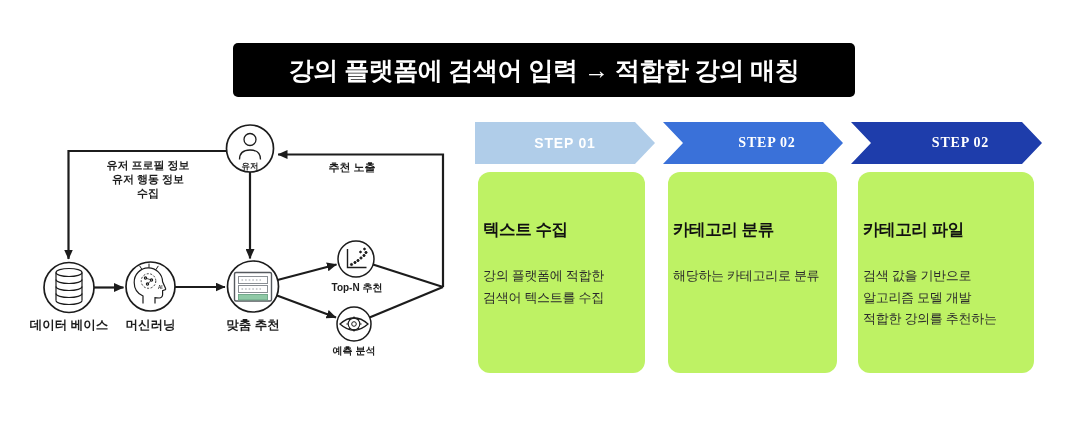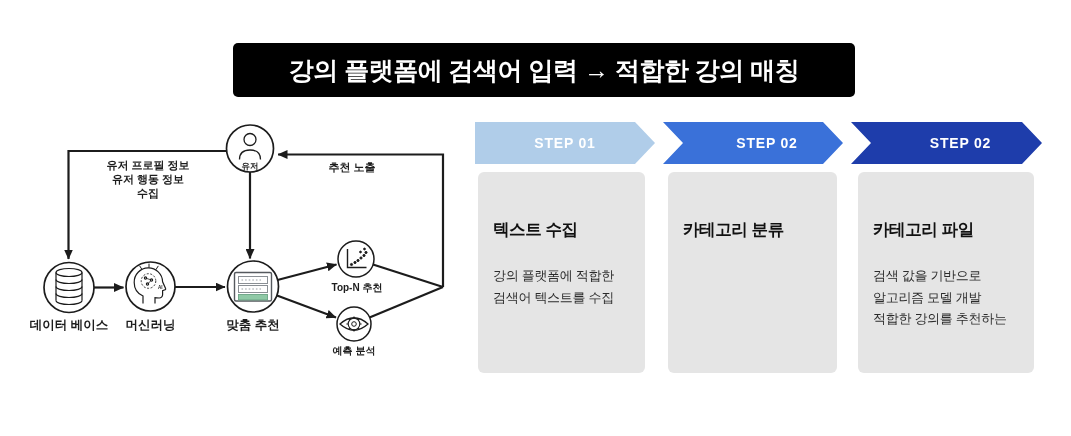--- a/index.html
+++ b/index.html
@@ -21,25 +21,25 @@
   .ai{font-size:4.6px;font-weight:700;}
 
   
   .step-arrow{position:absolute;top:122px;height:42px;display:flex;align-items:center;
               justify-content:center;color:#fff;font-size:14px;font-weight:800;letter-spacing:0.8px;}
   .head-shape{clip-path:polygon(0 0,calc(100% - 20px) 0,100% 50%,calc(100% - 20px) 100%,0 100%);}
   .tail-shape{clip-path:polygon(0 0,calc(100% - 20px) 0,100% 50%,calc(100% - 20px) 100%,0 100%,20px 50%);}
   .sa1{left:475px;width:180px;background:#b0cde9;}
   .sa2{left:663px;width:180px;background:#3a71d9;}
   .sa3{left:851px;width:191px;background:#1e3dab;}
-  .sa2 span,.sa3 span{margin-left:28px;}
+  .sa2 span,.sa3 span{margin-left:28px;font-family:Liberation Serif, serif;}
 
   
-  .card{position:absolute;top:172px;height:201px;background:#e5e5e5;border-radius:6px;
-        box-sizing:border-box;padding:47px 14px 0 15px;}
+  .card{position:absolute;top:172px;height:201px;background:#bef264;border-radius:12px;
+        box-sizing:border-box;padding:47px 14px 0 5px;}
   .c1{left:478px;width:167px;}
   .c2{left:668px;width:169px;}
   .c3{left:858px;width:176px;}
   .card-title{font-size:16.5px;font-weight:800;color:#111;letter-spacing:-0.4px;}
   .card-body{margin-top:24px;}
   .card-line{font-size:13px;line-height:21.5px;color:#2b2b2b;letter-spacing:-0.3px;}
 </style>
 </head>
 <body>
 
@@ -168,20 +168,21 @@
   <div class="card c1">
     <div class="card-title">텍스트 수집</div>
     <div class="card-body">
       <div class="card-line">강의 플랫폼에 적합한</div>
       <div class="card-line">검색어 텍스트를 수집</div>
     </div>
   </div>
   <div class="card c2">
     <div class="card-title">카테고리 분류</div>
     <div class="card-body">
+      <div class="card-line">해당하는 카테고리로 분류</div>
     </div>
   </div>
   <div class="card c3">
     <div class="card-title">카테고리 파일</div>
     <div class="card-body">
       <div class="card-line">검색 값을 기반으로</div>
       <div class="card-line">알고리즘 모델 개발</div>
       <div class="card-line">적합한 강의를 추천하는</div>
     </div>
   </div>

